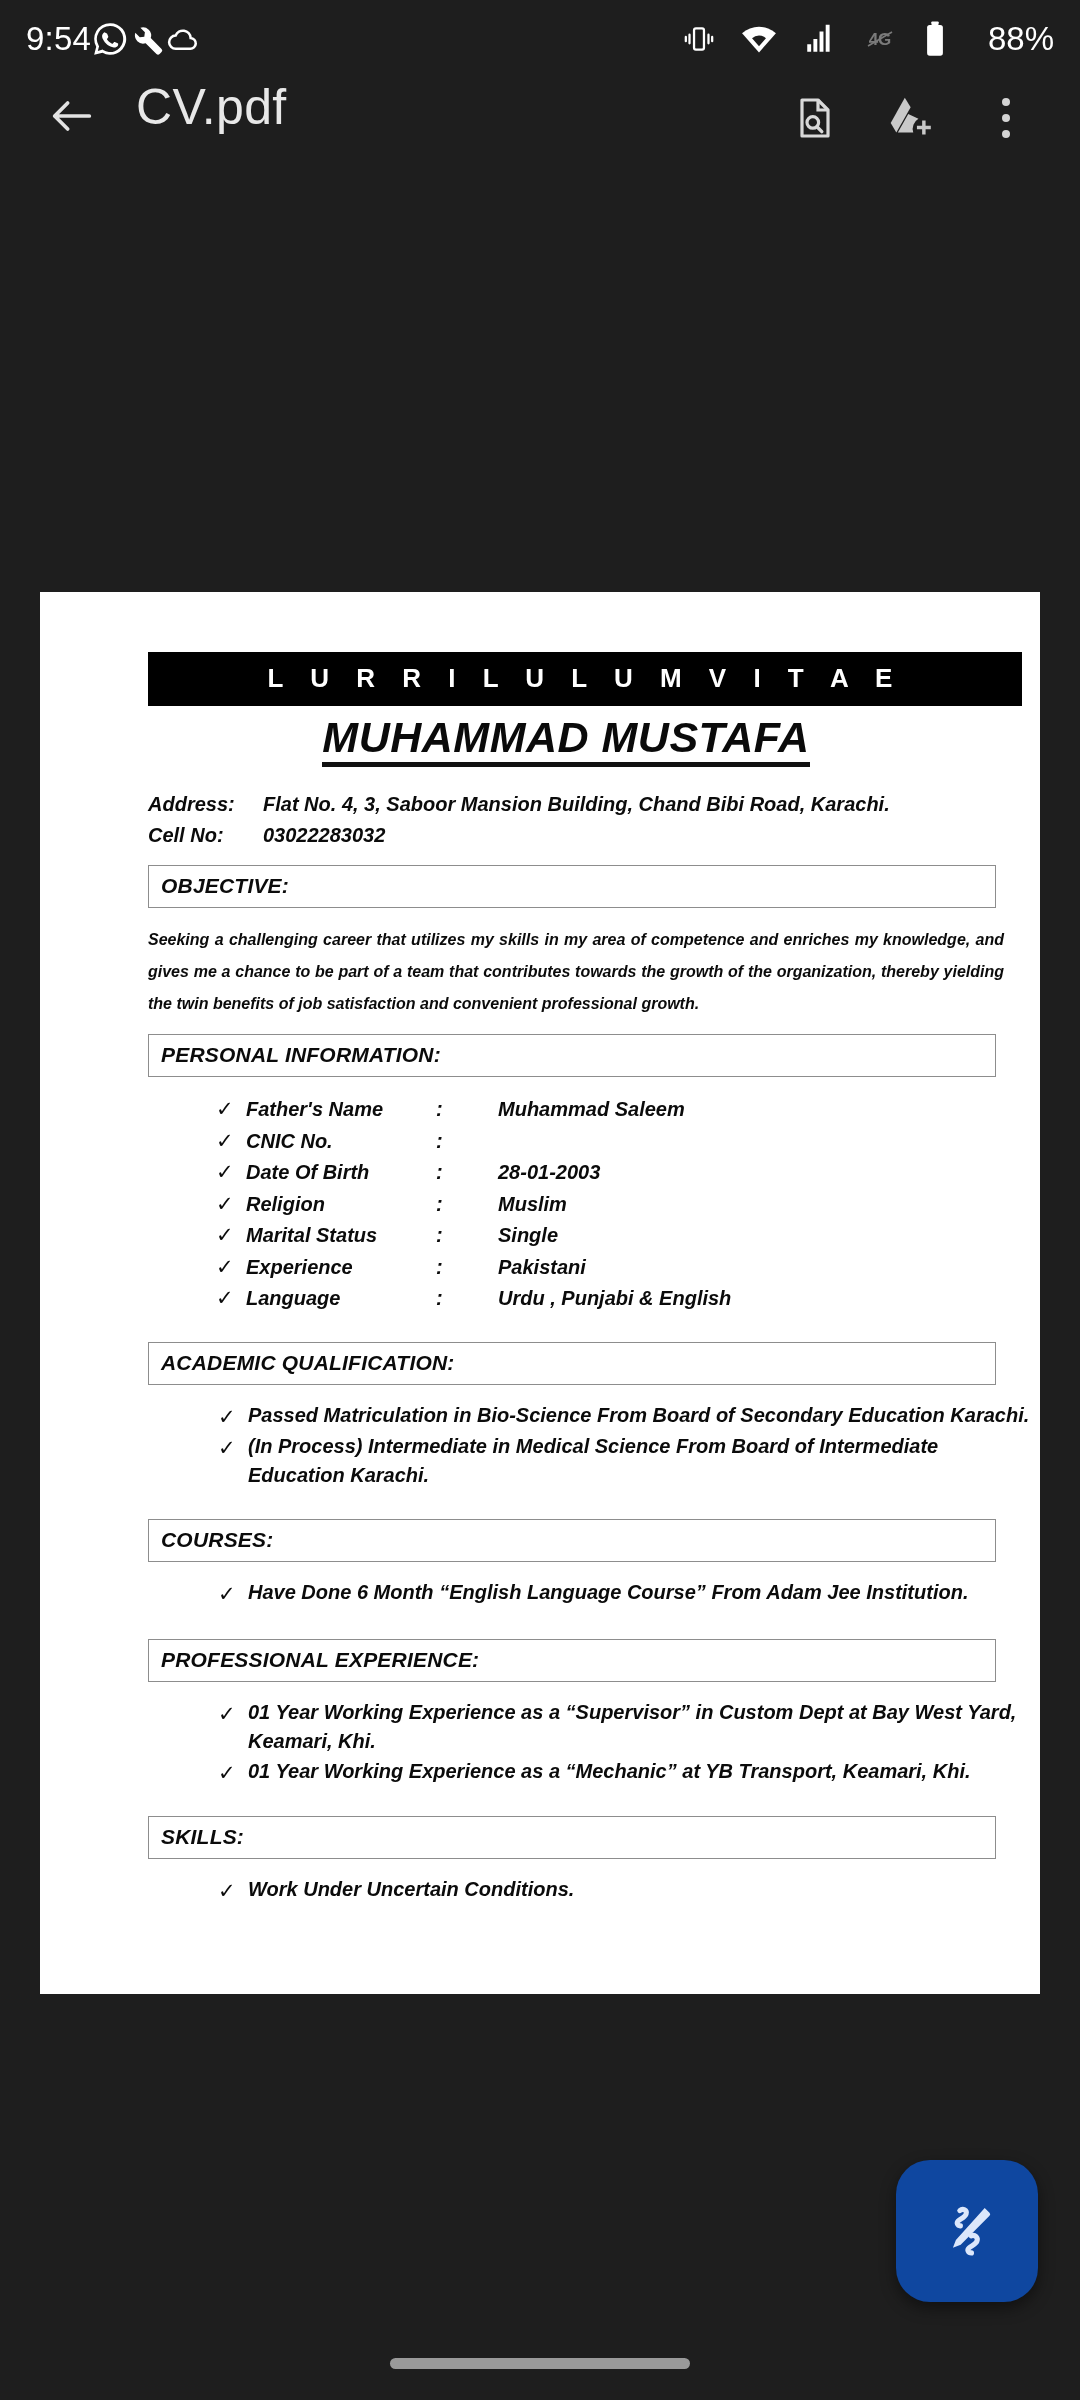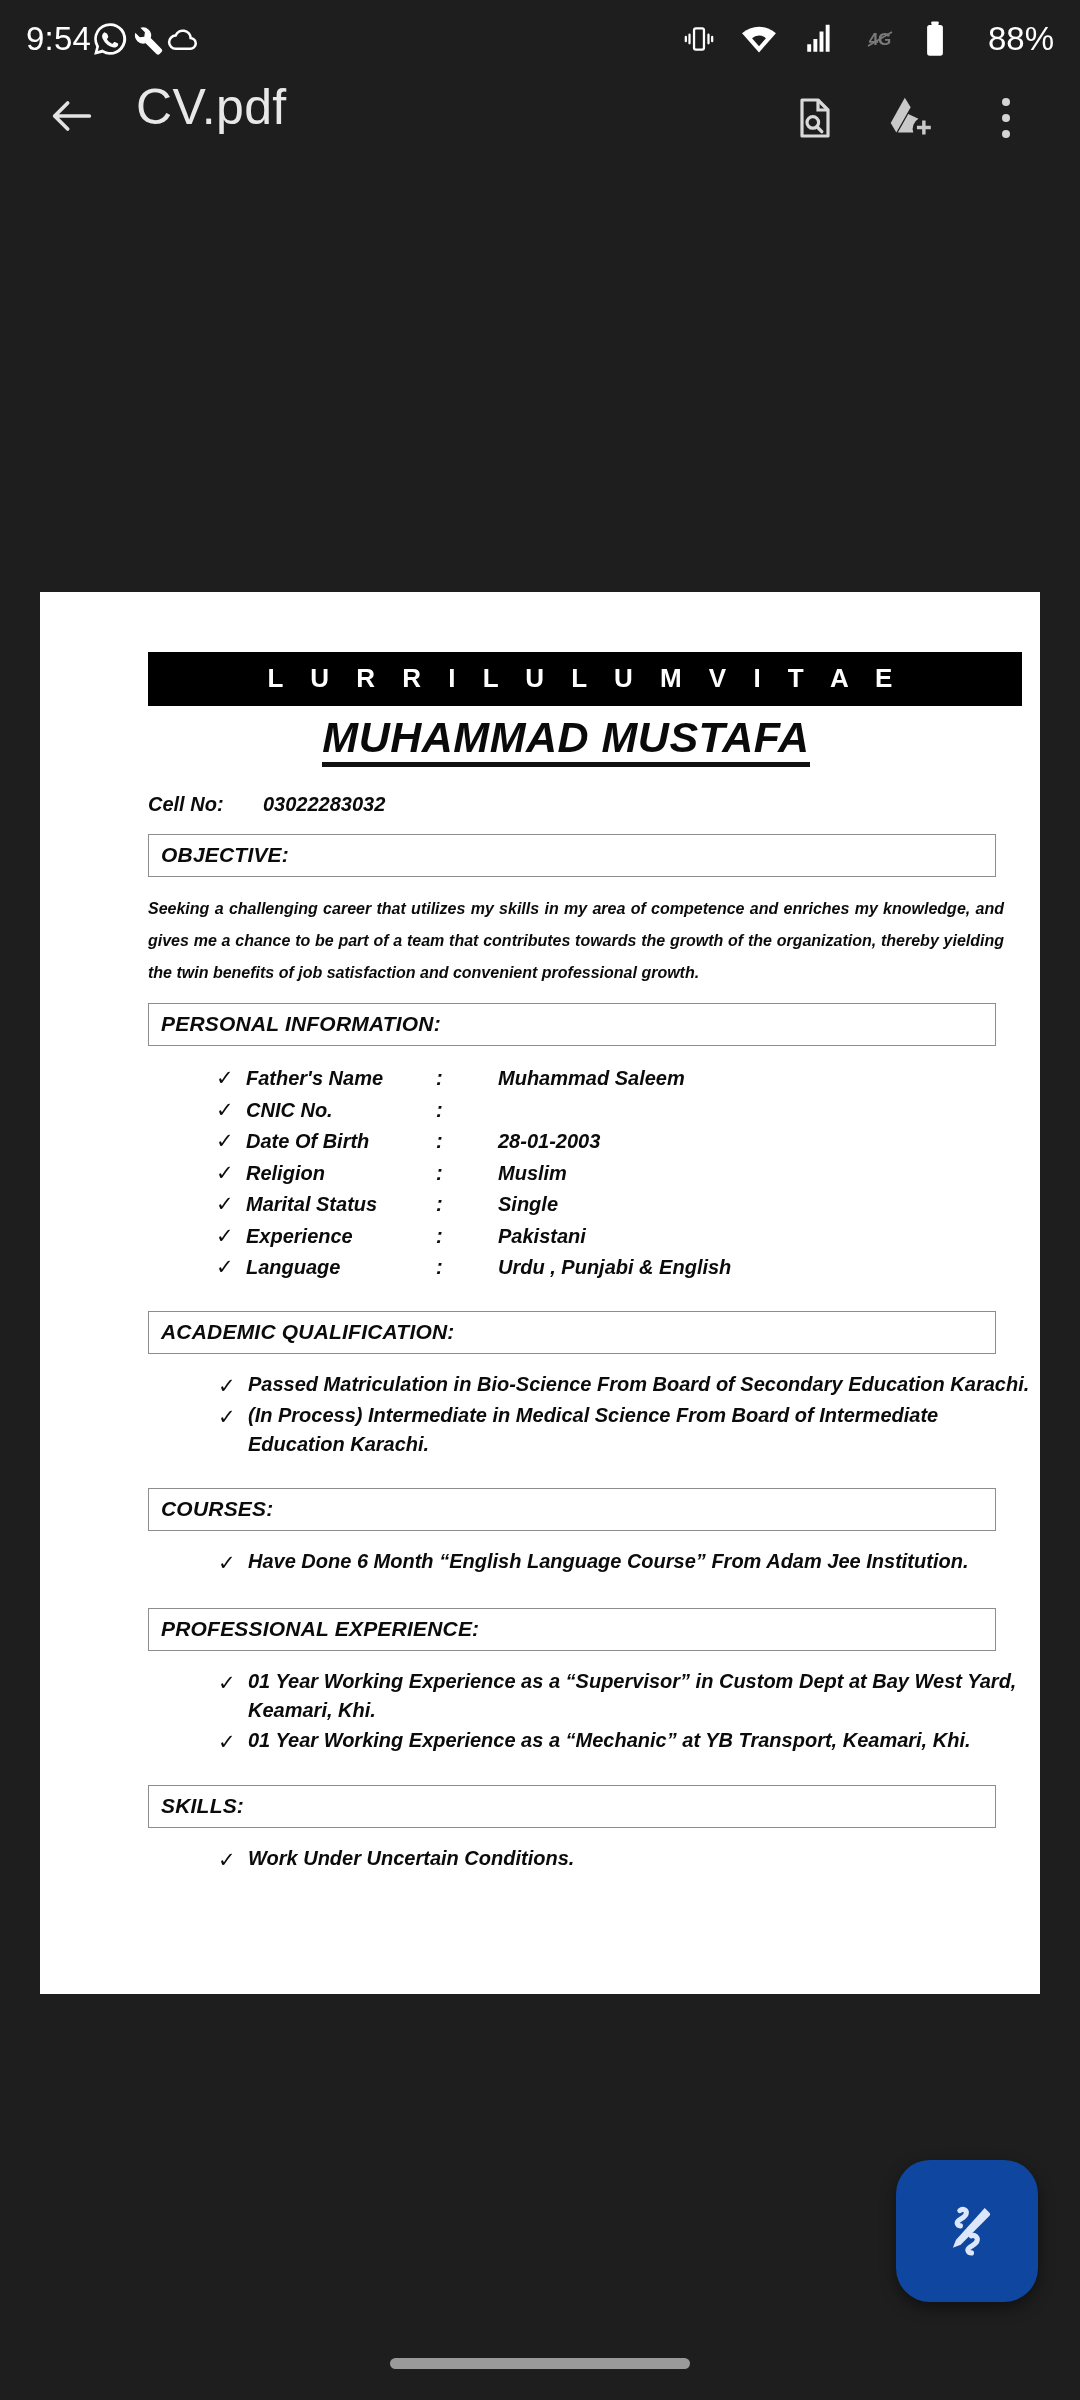--- a/index.html
+++ b/index.html
@@ -207,20 +207,24 @@
 
   <div class="page">
     <div class="doc">
       <div class="doc-inner">
 
         <div class="cv-banner">L U R R I L U L U M   V I T A E</div>
         <div class="cv-name">MUHAMMAD MUSTAFA</div>
 
         <div class="kv">
           <div class="kv-row">
+            <span class="kv-k">Address:</span>
+            <span class="kv-v">Flat No. 4, 3, Saboor Mansion Building, Chand Bibi Road, Karachi.</span>
+          </div>
+          <div class="kv-row">
             <span class="kv-k">Cell No:</span>
             <span class="kv-v">03022283032</span>
           </div>
         </div>
 
         <div class="sec-box">OBJECTIVE:</div>
         <div class="para">Seeking a challenging career that utilizes my skills in my area of competence and enriches my knowledge, and gives me a chance to be part of a team that contributes towards the growth of the organization, thereby yielding the twin benefits of job satisfaction and convenient professional growth.</div>
 
         <div class="sec-box">PERSONAL INFORMATION:</div>
         <div class="pi-list">

